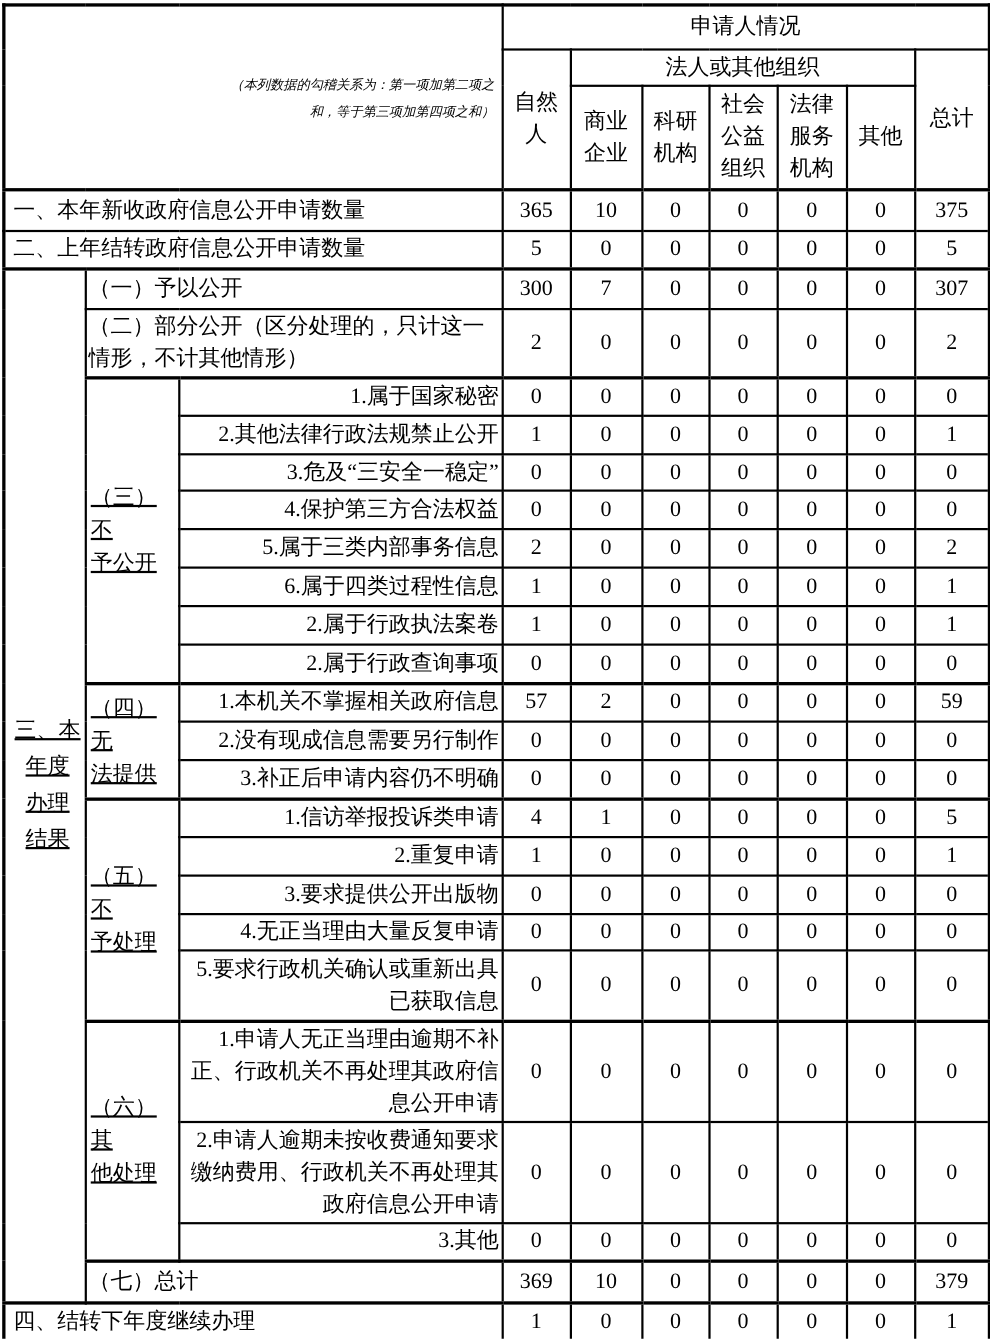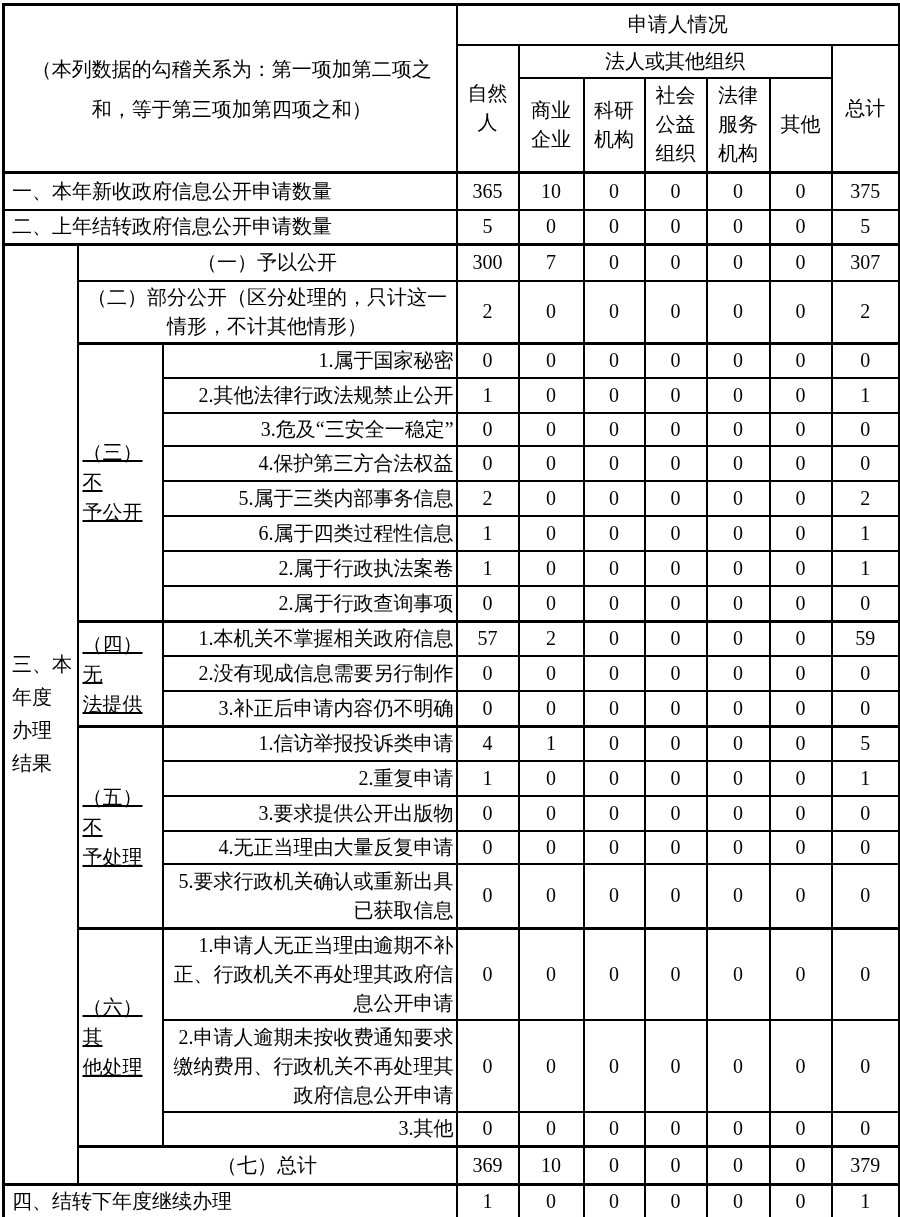--- a/index.html
+++ b/index.html
@@ -33,31 +33,32 @@
     white-space: pre-line;
     overflow: hidden;
     padding: 1px 2px;
     box-sizing: border-box;
   }
   
   tr.thick > td, tr.thick > th { border-top-width: 3px; }
 
   th.head { }
   td.note-cell {
-    text-align: center;
+    font-style: italic;
+    text-align: right;
     padding-left: 9px;
     padding-right: 6px;
     line-height: 2.0;
-    font-size: 20px;
+    font-size: 12px;
   }
   td.row-label { text-align: left; padding-left: 7px; }
-  td.span-label { text-align: center; padding-left: 2px; }
+  td.span-label { text-align: left; padding-left: 2px; }
   td.item-label { text-align: right; padding-left: 4px; }
   td.group-label { text-align: left; padding-left: 4px; line-height: 1.5; text-decoration: underline; }
-  td.vgroup { text-align: left; padding-left: 7px; line-height: 1.65; }
+  td.vgroup { text-align: center; padding-left: 7px; line-height: 1.65; text-decoration: underline; }
   td.num { text-align: center; }
 </style>
 </head>
 <body>
 
 <div class="sheet">
 <table class="report">
   <colgroup>
     <col style="width:74px">
         <col style="width:85px">

